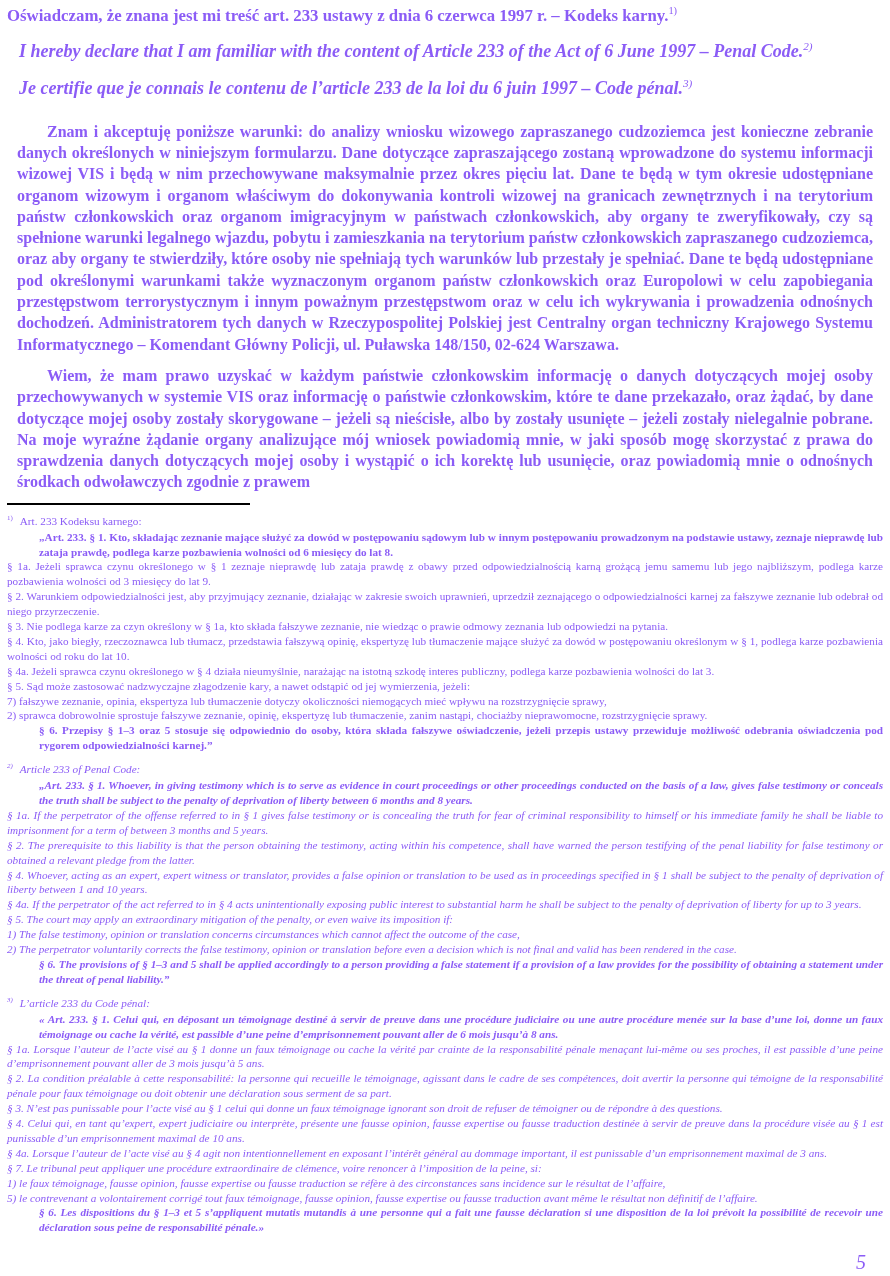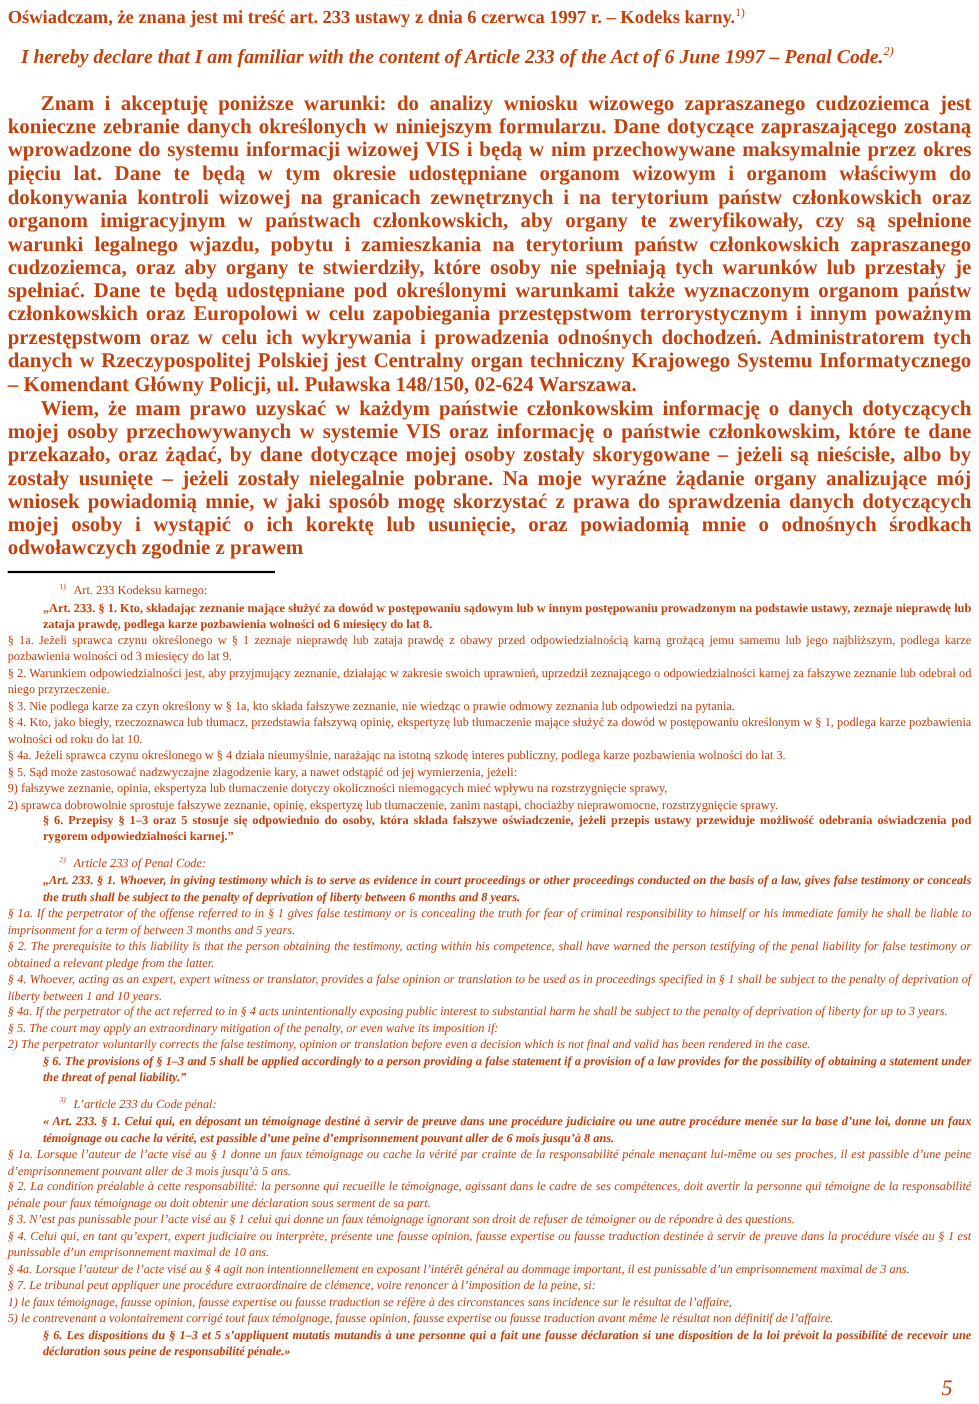--- a/index.html
+++ b/index.html
@@ -1,53 +1,54 @@
 <!DOCTYPE html>
 <html lang="pl"><head>
 <meta charset="utf-8">
 <style>
   html,body { margin:0; padding:0; background:#e8e8e8; }
   .page {
     width:890px; height:1276px; margin:0 auto; background:#ffffff;
     position:relative; box-sizing:border-box; overflow:hidden;
-    padding:6px 7px 0 7px; color:#c2410c;
+    padding:6px 7px 0 7px; color:#8b5cf6;
     font-family:"Liberation Serif", serif;
   }
   
   .title-pl { font-size:16.8px; font-weight:bold; line-height:1.25; margin:0; }
   .title-sub { font-size:18px; font-weight:bold; font-style:italic; line-height:1.38; margin:12px; }
   sup.fnref { font-weight:normal; font-size:0.62em; line-height:0; vertical-align:super; }
   
   .body-par {
-    font-weight:bold; font-size:19px; line-height:21.3px;
-    text-align:justify; text-indent:30px; margin:0;
+    font-weight:bold; font-size:16px; line-height:21.3px;
+    text-align:justify; text-indent:30px; margin:10px;
   }
   .body-par.first { margin-top:20px; }
   
   .fn-sep { width:243px; border:none; border-top:2px solid #000; margin:9px 0 3px 0; }
   .footnote { font-size:11.2px; line-height:14.9px; text-align:justify; margin-top:9px; }
   .footnote.italic { font-style:italic; }
-  .fn-labelline { margin-bottom:1px;margin-left:47px; }
+  .fn-labelline { margin-bottom:1px; }
   .fn-label { margin-left:7px; }
   .fn-line { margin:0; }
   .fn-line.bold { font-weight:bold;margin-left:32px; }
   
   .page-number {
     position:absolute; right:24px; bottom:2px;
     font-size:20px; font-style:italic; font-family:"Liberation Serif", serif;
   }
 </style>
 </head>
 <body>
 
 <div class="page">
 
   <header>
     <p class="title-pl"><span>Oświadczam, że znana jest mi treść art. 233 ustawy z dnia 6 czerwca 1997 r. – Kodeks karny.</span><sup class="fnref">1)</sup></p>
     <p class="title-sub"><span>I hereby declare that I am familiar with the content of Article 233 of the Act of 6 June 1997 – Penal Code.</span><sup class="fnref">2)</sup></p>
+    <p class="title-sub"><span>Je certifie que je connais le contenu de l’article 233 de la loi du 6 juin 1997 – Code pénal.</span><sup class="fnref">3)</sup></p>
   </header>
 
   <main>
     <p class="body-par first">Znam i akceptuję poniższe warunki: do analizy wniosku wizowego zapraszanego cudzoziemca jest konieczne zebranie danych określonych w niniejszym formularzu. Dane dotyczące zapraszającego zostaną wprowadzone do systemu informacji wizowej VIS i będą w nim przechowywane maksymalnie przez okres pięciu lat. Dane te będą w tym okresie udostępniane organom wizowym i organom właściwym do dokonywania kontroli wizowej na granicach zewnętrznych i na terytorium państw członkowskich oraz organom imigracyjnym w państwach członkowskich, aby organy te zweryfikowały, czy są spełnione warunki legalnego wjazdu, pobytu i zamieszkania na terytorium państw członkowskich zapraszanego cudzoziemca, oraz aby organy te stwierdziły, które osoby nie spełniają tych warunków lub przestały je spełniać. Dane te będą udostępniane pod określonymi warunkami także wyznaczonym organom państw członkowskich oraz Europolowi w celu zapobiegania przestępstwom terrorystycznym i innym poważnym przestępstwom oraz w celu ich wykrywania i prowadzenia odnośnych dochodzeń. Administratorem tych danych w Rzeczypospolitej Polskiej jest Centralny organ techniczny Krajowego Systemu Informatycznego – Komendant Główny Policji, ul. Puławska 148/150, 02-624 Warszawa.</p>
     <p class="body-par">Wiem, że mam prawo uzyskać w każdym państwie członkowskim informację o danych dotyczących mojej osoby przechowywanych w systemie VIS oraz informację o państwie członkowskim, które te dane przekazało, oraz żądać, by dane dotyczące mojej osoby zostały skorygowane – jeżeli są nieścisłe, albo by zostały usunięte – jeżeli zostały nielegalnie pobrane. Na moje wyraźne żądanie organy analizujące mój wniosek powiadomią mnie, w jaki sposób mogę skorzystać z prawa do sprawdzenia danych dotyczących mojej osoby i wystąpić o ich korektę lub usunięcie, oraz powiadomią mnie o odnośnych środkach odwoławczych zgodnie z prawem</p>
   </main>
 
   <hr class="fn-sep">
 
   <section class="footnote">
@@ -55,37 +56,38 @@
       <sup class="fnref">1)</sup><span class="fn-label">Art. 233 Kodeksu karnego:</span>
     </div>
     <div class="fn-lines">
         <p class="fn-line bold">„Art. 233. § 1. Kto, składając zeznanie mające służyć za dowód w postępowaniu sądowym lub w innym postępowaniu prowadzonym na podstawie ustawy, zeznaje nieprawdę lub zataja prawdę, podlega karze pozbawienia wolności od 6 miesięcy do lat 8.</p>
         <p class="fn-line regular">§ 1a. Jeżeli sprawca czynu określonego w § 1 zeznaje nieprawdę lub zataja prawdę z obawy przed odpowiedzialnością karną grożącą jemu samemu lub jego najbliższym, podlega karze pozbawienia wolności od 3 miesięcy do lat 9.</p>
         <p class="fn-line regular">§ 2. Warunkiem odpowiedzialności jest, aby przyjmujący zeznanie, działając w zakresie swoich uprawnień, uprzedził zeznającego o odpowiedzialności karnej za fałszywe zeznanie lub odebrał od niego przyrzeczenie.</p>
         <p class="fn-line regular">§ 3. Nie podlega karze za czyn określony w § 1a, kto składa fałszywe zeznanie, nie wiedząc o prawie odmowy zeznania lub odpowiedzi na pytania.</p>
         <p class="fn-line regular">§ 4. Kto, jako biegły, rzeczoznawca lub tłumacz, przedstawia fałszywą opinię, ekspertyzę lub tłumaczenie mające służyć za dowód w postępowaniu określonym w § 1, podlega karze pozbawienia wolności od roku do lat 10.</p>
         <p class="fn-line regular">§ 4a. Jeżeli sprawca czynu określonego w § 4 działa nieumyślnie, narażając na istotną szkodę interes publiczny, podlega karze pozbawienia wolności do lat 3.</p>
         <p class="fn-line regular">§ 5. Sąd może zastosować nadzwyczajne złagodzenie kary, a nawet odstąpić od jej wymierzenia, jeżeli:</p>
-        <p class="fn-line regular">9) fałszywe zeznanie, opinia, ekspertyza lub tłumaczenie dotyczy okoliczności niemogących mieć wpływu na rozstrzygnięcie sprawy,</p>
+        <p class="fn-line regular">7) fałszywe zeznanie, opinia, ekspertyza lub tłumaczenie dotyczy okoliczności niemogących mieć wpływu na rozstrzygnięcie sprawy,</p>
         <p class="fn-line regular">2) sprawca dobrowolnie sprostuje fałszywe zeznanie, opinię, ekspertyzę lub tłumaczenie, zanim nastąpi, chociażby nieprawomocne, rozstrzygnięcie sprawy.</p>
         <p class="fn-line bold">§ 6. Przepisy § 1–3 oraz 5 stosuje się odpowiednio do osoby, która składa fałszywe oświadczenie, jeżeli przepis ustawy przewiduje możliwość odebrania oświadczenia pod rygorem odpowiedzialności karnej.”</p>
       </div>
   </section>
 
   <section class="footnote italic">
     <div class="fn-labelline">
       <sup class="fnref">2)</sup><span class="fn-label">Article 233 of Penal Code:</span>
     </div>
     <div class="fn-lines">
         <p class="fn-line bold">„Art. 233. § 1. Whoever, in giving testimony which is to serve as evidence in court proceedings or other proceedings conducted on the basis of a law, gives false testimony or conceals the truth shall be subject to the penalty of deprivation of liberty between 6 months and 8 years.</p>
         <p class="fn-line regular">§ 1a. If the perpetrator of the offense referred to in § 1 gives false testimony or is concealing the truth for fear of criminal responsibility to himself or his immediate family he shall be liable to imprisonment for a term of between 3 months and 5 years.</p>
         <p class="fn-line regular">§ 2. The prerequisite to this liability is that the person obtaining the testimony, acting within his competence, shall have warned the person testifying of the penal liability for false testimony or obtained a relevant pledge from the latter.</p>
         <p class="fn-line regular">§ 4. Whoever, acting as an expert, expert witness or translator, provides a false opinion or translation to be used as in proceedings specified in § 1 shall be subject to the penalty of deprivation of liberty between 1 and 10 years.</p>
         <p class="fn-line regular">§ 4a. If the perpetrator of the act referred to in § 4 acts unintentionally exposing public interest to substantial harm he shall be subject to the penalty of deprivation of liberty for up to 3 years.</p>
         <p class="fn-line regular">§ 5. The court may apply an extraordinary mitigation of the penalty, or even waive its imposition if:</p>
+        <p class="fn-line regular">1) The false testimony, opinion or translation concerns circumstances which cannot affect the outcome of the case,</p>
         <p class="fn-line regular">2) The perpetrator voluntarily corrects the false testimony, opinion or translation before even a decision which is not final and valid has been rendered in the case.</p>
         <p class="fn-line bold">§ 6. The provisions of § 1–3 and 5 shall be applied accordingly to a person providing a false statement if a provision of a law provides for the possibility of obtaining a statement under the threat of penal liability.”</p>
       </div>
   </section>
 
   <section class="footnote italic">
     <div class="fn-labelline">
       <sup class="fnref">3)</sup><span class="fn-label">L’article 233 du Code pénal:</span>
     </div>
     <div class="fn-lines">

